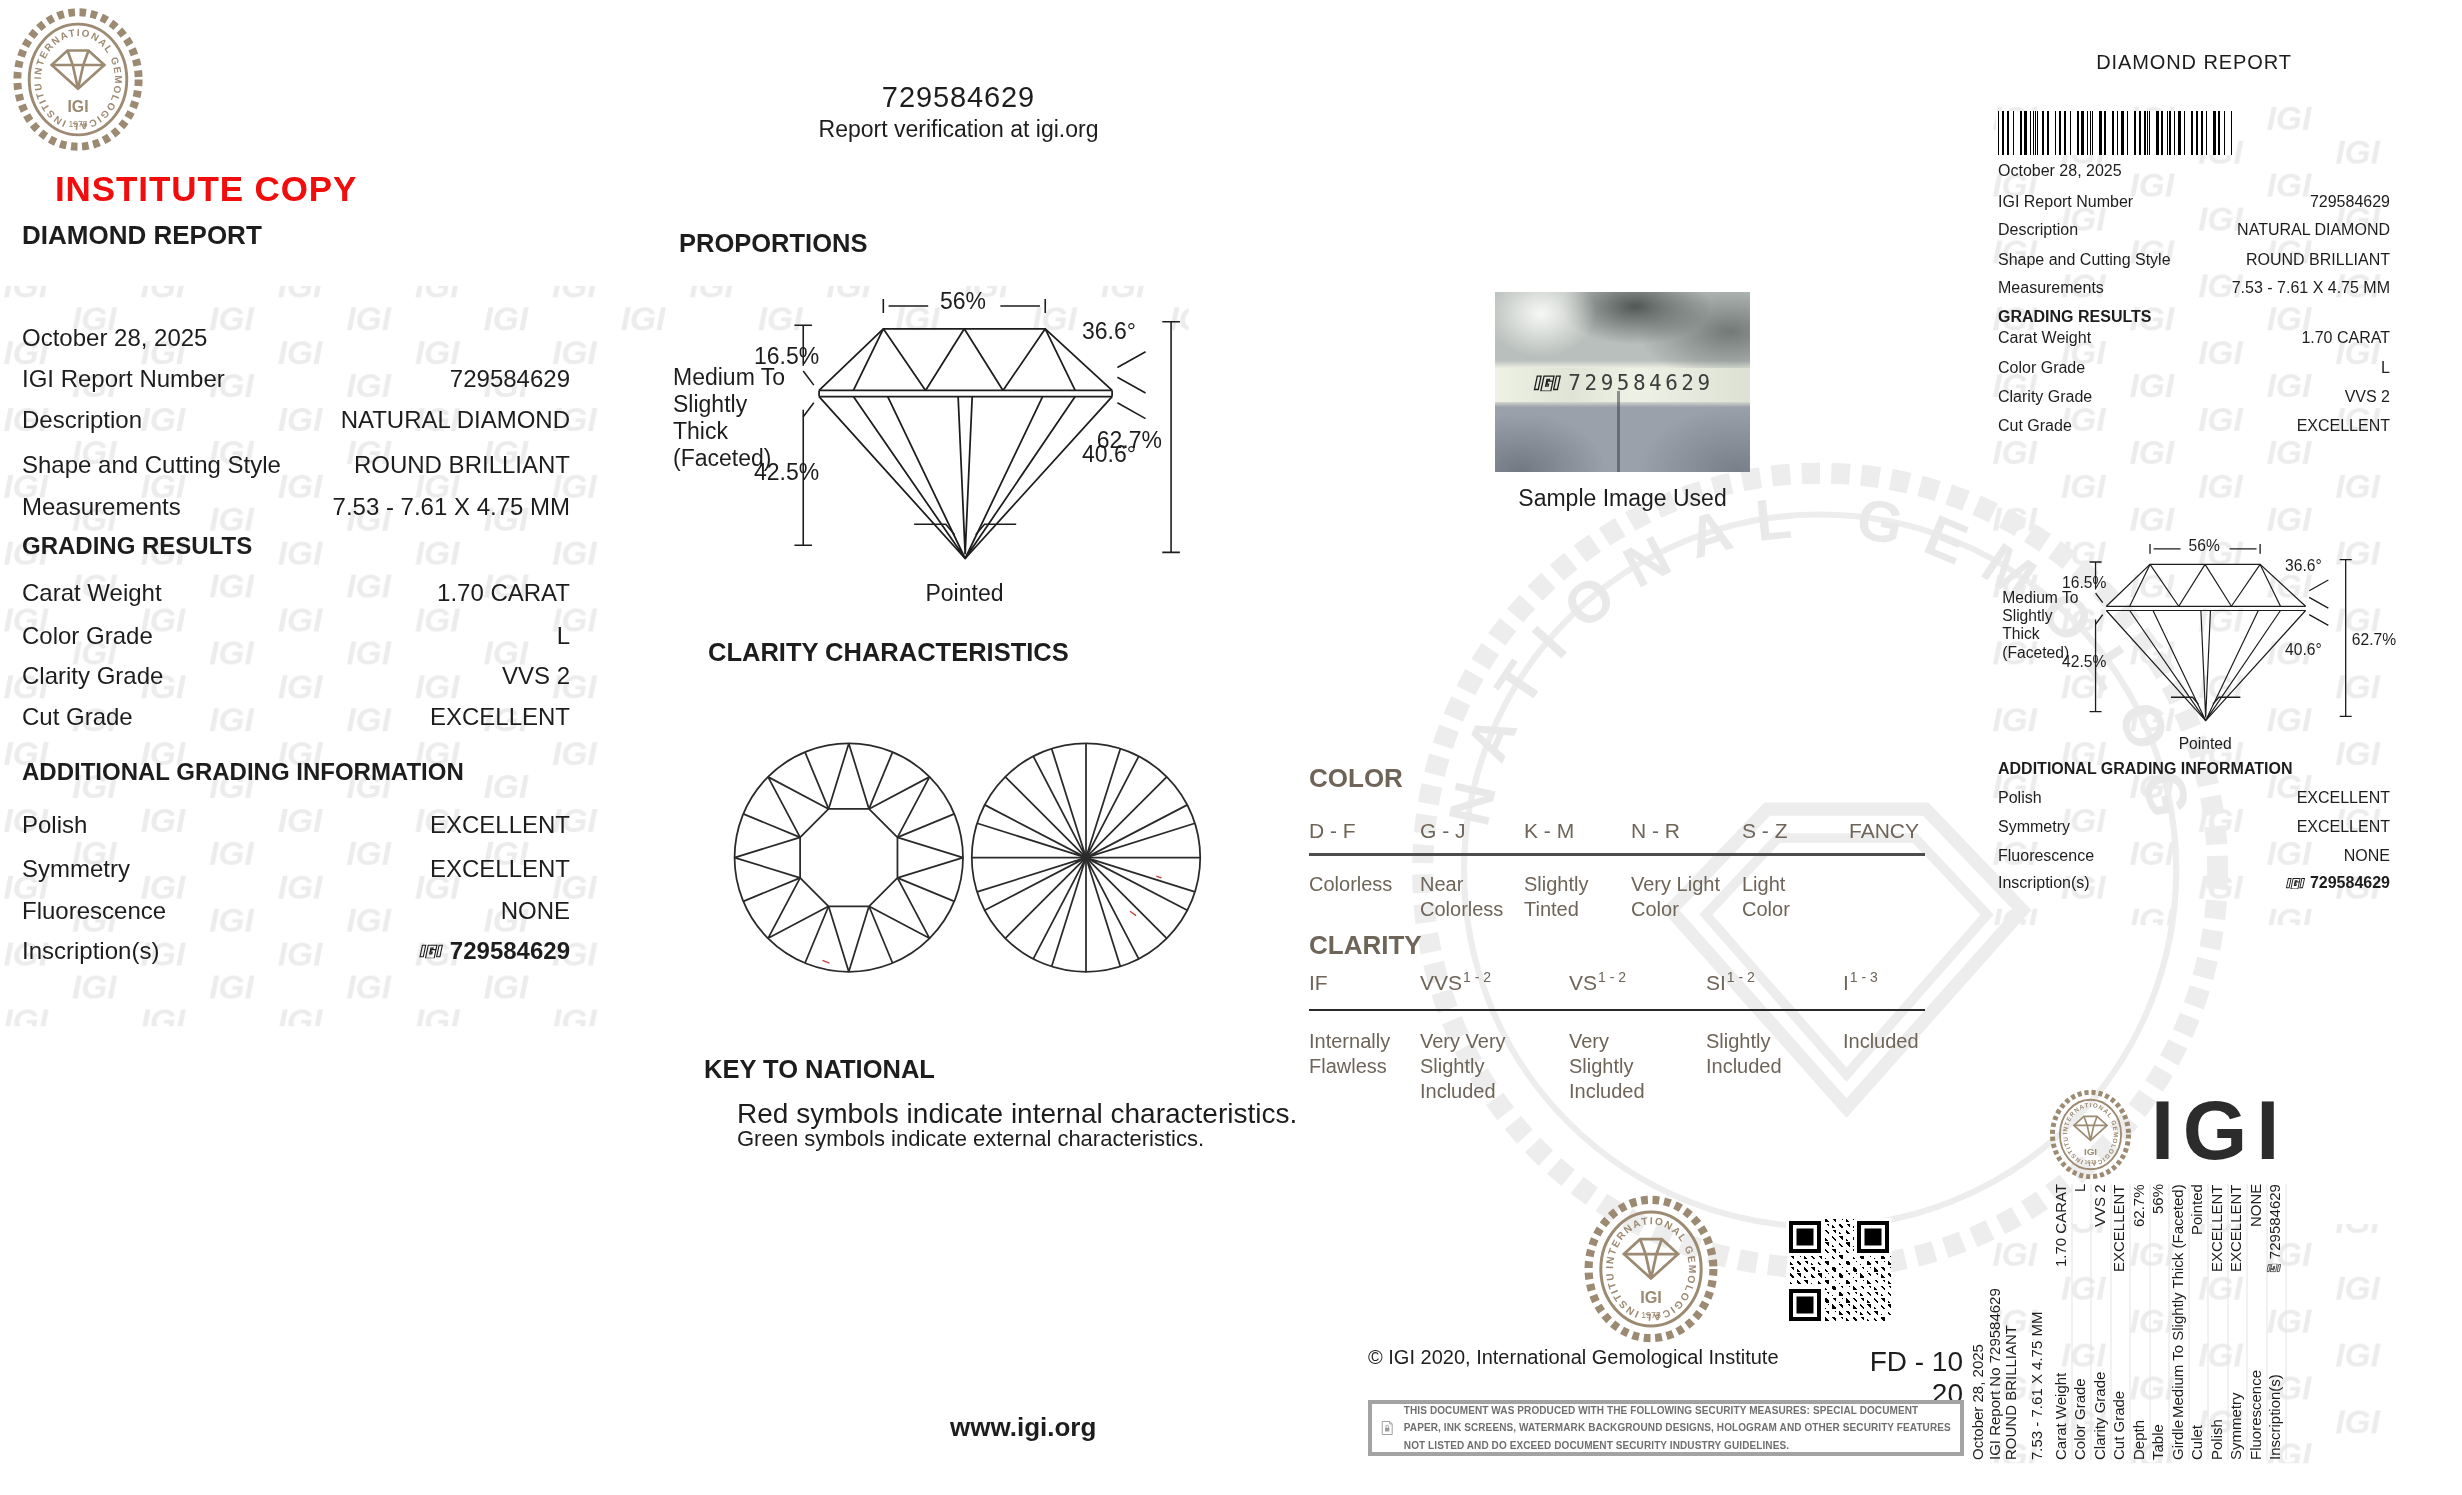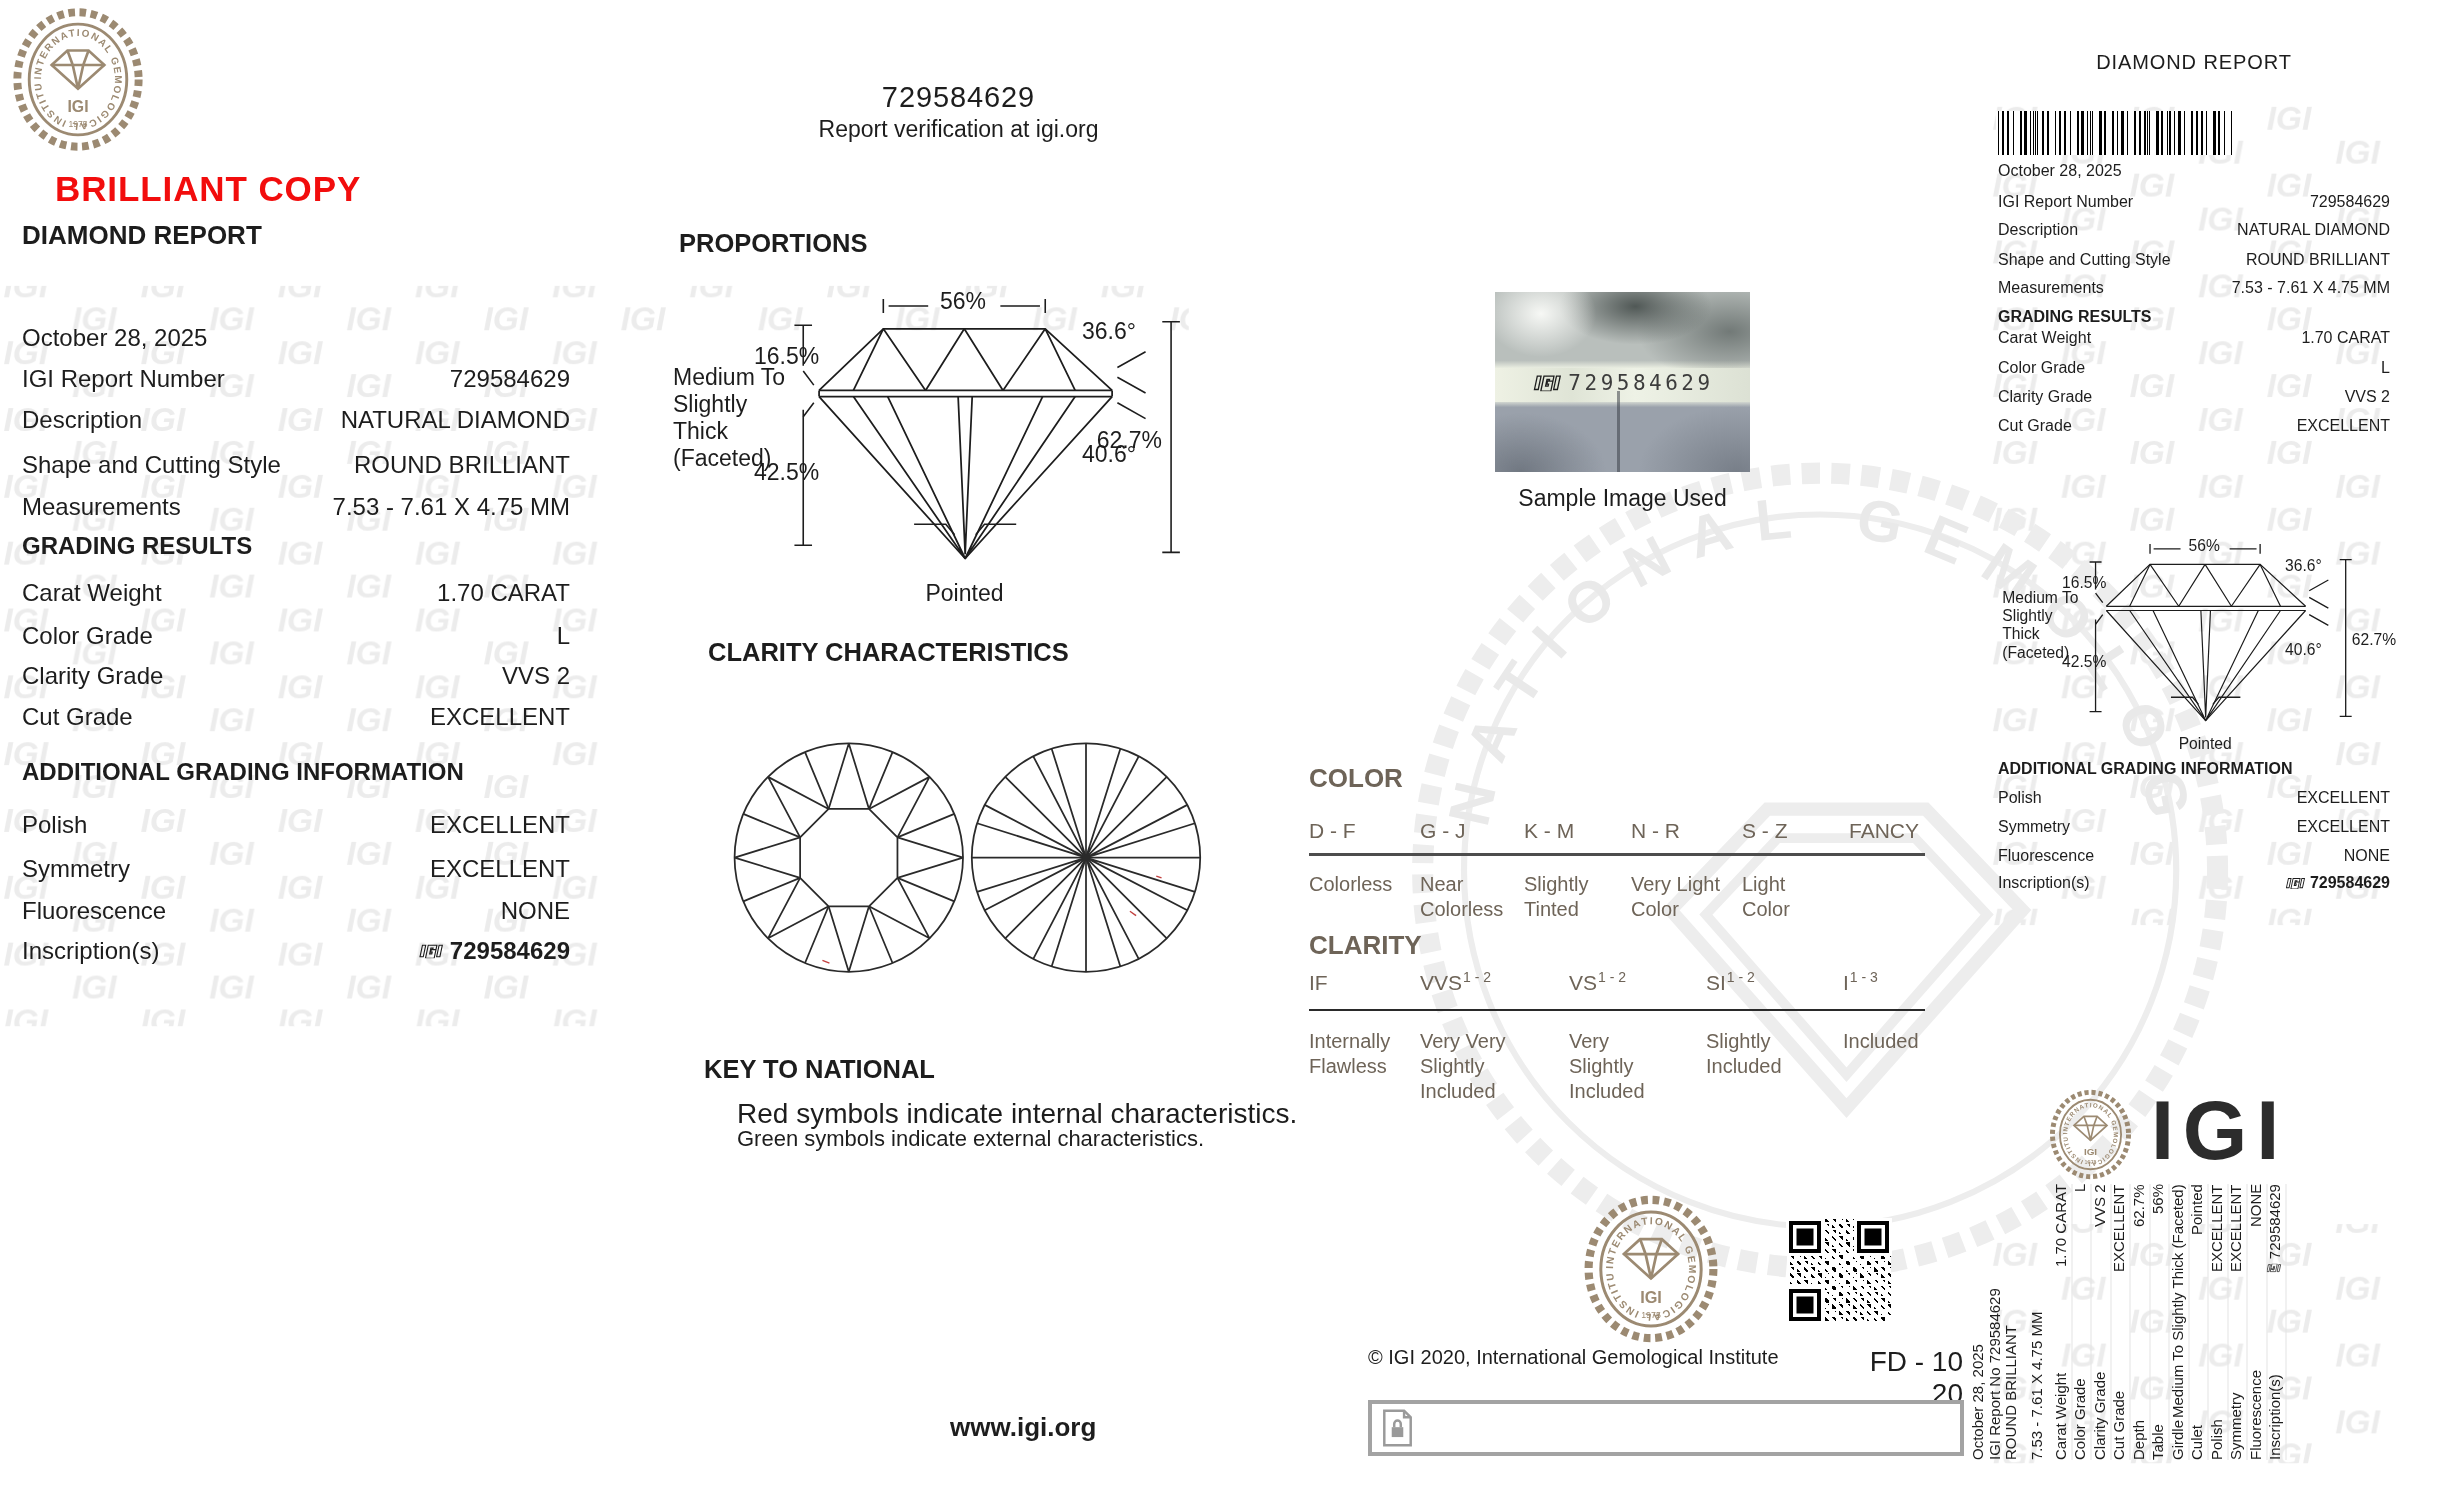--- a/index.html
+++ b/index.html
@@ -115,21 +115,21 @@
     <path d="M1900 1035 L2010 920 L2190 920 L2300 1035 L2100 1260 Z" stroke-width="15"></path>
     <path d="M1940 1040 L2022 953 L2178 953 L2260 1040 L2100 1222 Z" stroke-width="11"></path>
   </g>
 </svg>
 
 <div class="abs" style="left:0;top:0;width:2462px;height:1495px;z-index:1">
 
   <svg class="abs" style="left:12.3px;top:7px" width="132" height="145" viewBox="0 0 150 165">
       <use href="#seal"></use>
     </svg>
-  <div class="abs b" style="left:55px;top:169px;font-size:35px;color:#f20d0d;letter-spacing:0.9px">BRILLIANT COPY</div>
+  <div class="abs b" style="left:55px;top:169px;font-size:35px;color:#f20d0d;letter-spacing:0.9px">INSTITUTE COPY</div>
   <div class="abs b" style="left:22px;top:220px;font-size:26px">DIAMOND REPORT</div>
 
   <div class="abs" style="left:22px;top:324px;font-size:24px">October 28, 2025</div>
 
   <div class="lrow" style="top:365px">
     <span>IGI Report Number</span>
     <span>729584629</span>
   </div>
   <div class="lrow" style="top:406px">
     <span>Description</span>
@@ -307,20 +307,21 @@
   </div>
   <div class="abs" style="left:1368px;top:1346px;font-size:20px">© IGI 2020, International Gemological Institute</div>
   <div class="abs rt" style="left:1847px;top:1346px;width:116px;font-size:28px">FD - 10 20</div>
   <div class="sec">
     <svg width="33" height="40" viewBox="0 0 40 48">
       <path d="M4 3 h24 l8 8 v34 h-32 z" fill="#fff" stroke="#9a9a9a" stroke-width="3"></path>
       <path d="M28 3 v8 h8" fill="none" stroke="#9a9a9a" stroke-width="3"></path>
       <rect x="13" y="23" width="14" height="12" fill="#9a9a9a"></rect>
       <path d="M16 23 v-4 a4 4 0 0 1 8 0 v4" fill="none" stroke="#9a9a9a" stroke-width="3"></path>
     </svg>
+    <div class="txt">THIS DOCUMENT WAS PRODUCED WITH THE FOLLOWING SECURITY MEASURES:  SPECIAL DOCUMENT PAPER, INK SCREENS, WATERMARK BACKGROUND DESIGNS, HOLOGRAM AND OTHER SECURITY FEATURES NOT LISTED AND DO EXCEED DOCUMENT SECURITY INDUSTRY GUIDELINES.</div>
   </div>
   <div class="abs b" style="left:950px;top:1412px;font-size:26px">www.igi.org</div>
 
   <div class="abs ctr" style="left:1998px;top:51px;width:392px;font-size:20px;letter-spacing:0.9px">DIAMOND REPORT</div>
   <div class="barcode"></div>
   <div class="abs" style="left:1998px;top:162px;font-size:16px">October 28, 2025</div>
 
   <div class="rrow" style="top:193px">
     <span>IGI Report Number</span>
       <span>729584629</span>

